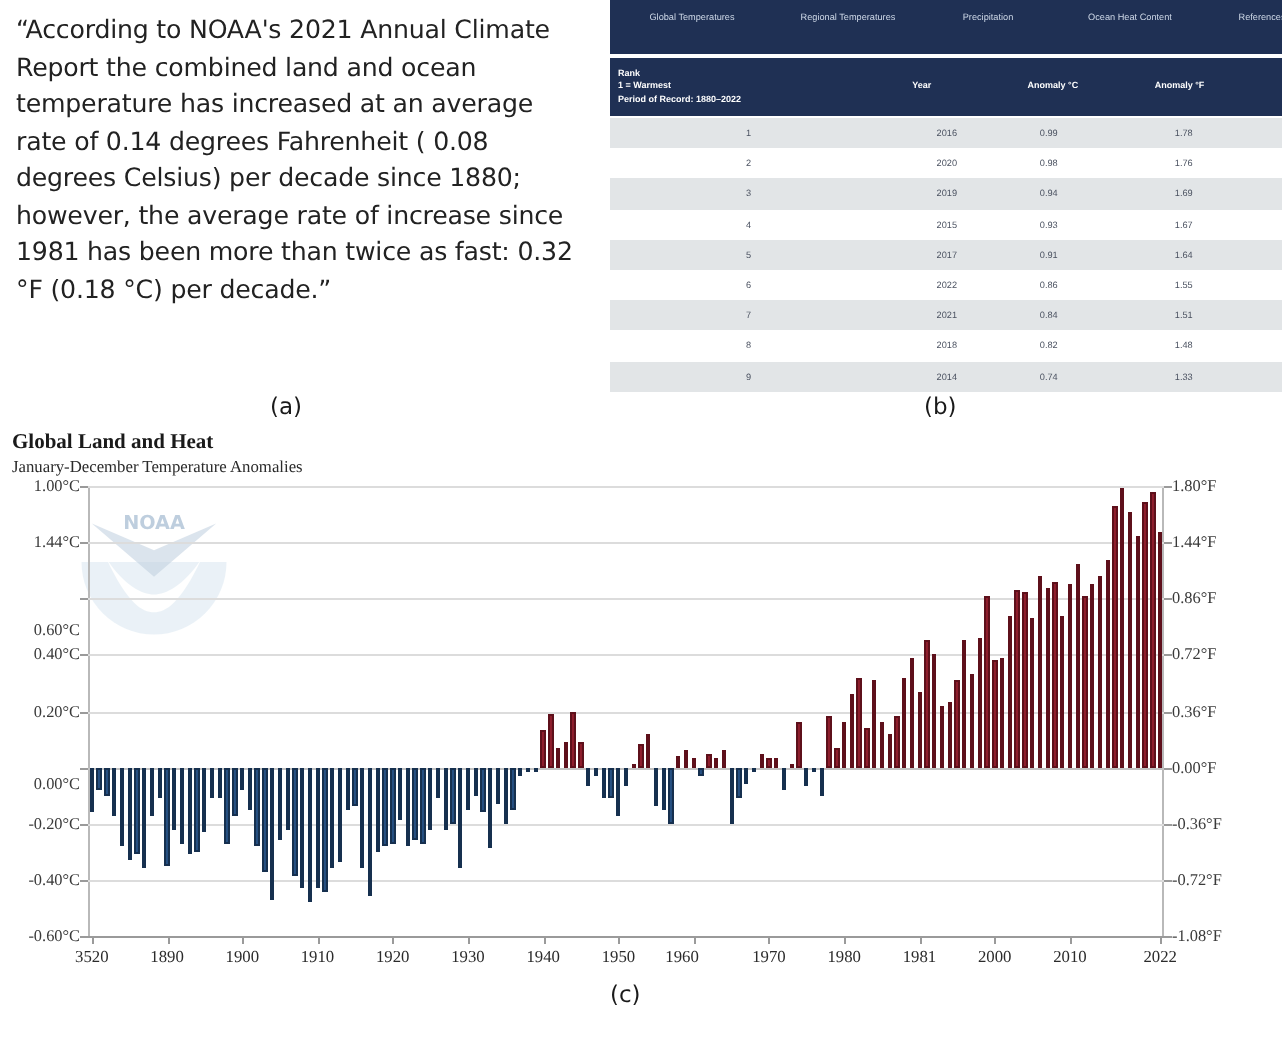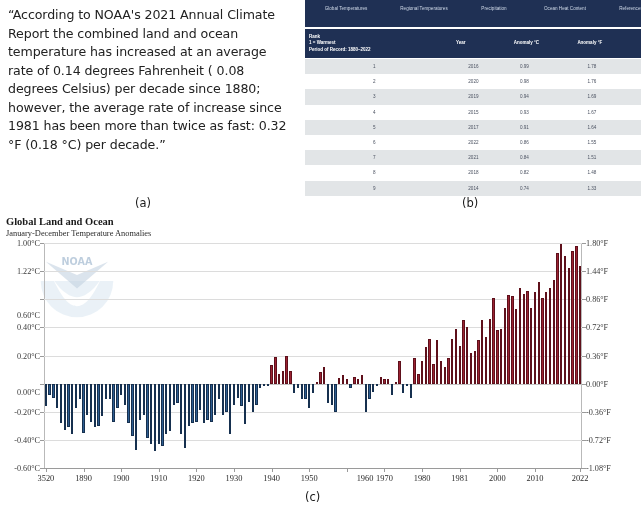--- a/index.html
+++ b/index.html
@@ -286,21 +286,21 @@
         <div class="td td-rank">9</div>
         <div class="td td-year">2014</div>
         <div class="td td-anc">0.74</div>
         <div class="td td-anf">1.33</div>
       </div>
     </div>
 </div>
 <div class="caption" id="caption-b">(b)</div>
 
 <div id="panel-c">
-  <div id="chart-title">Global Land and Ocean</div>
+  <div id="chart-title">Global Land and Heat</div>
   <div id="chart-subtitle">January-December Temperature Anomalies</div>
 
   <svg id="noaa-watermark" viewBox="0 0 100 100">
     <circle cx="50" cy="50" r="49" fill="#ffffff"></circle>
     <path d="M1 50a49 49 0 0 1 98 0z" fill="#ffffff"></path>
     <path d="M50 1a49 49 0 0 1 49 49H1A49 49 0 0 1 50 1z" fill="#ffffff"></path>
     <path d="M1 50a49 49 0 0 0 98 0z" fill="#bcd4e6"></path>
     <path d="M8 24 L50 42 L92 24 L50 60 Z" fill="#2b5f93" opacity="0.55"></path>
     <path d="M18 48 C30 66 42 72 50 72 C58 72 70 66 82 48 C68 78 58 84 50 84 C42 84 32 78 18 48 Z" fill="#ffffff"></path>
     <text x="50" y="28" font-family="DejaVu Sans, sans-serif" font-size="13" font-weight="bold" fill="#2b5f93" text-anchor="middle">NOAA</text>
@@ -461,21 +461,21 @@
         <div class="bar warm" title="2018: 0.91°C" style="left: 519.904px; top: 12.6562px; width: 2.33259px; height: 127.969px;"></div>
         <div class="bar warm" title="2019: 0.82°C" style="left: 523.666px; top: 25.3125px; width: 2.33259px; height: 115.312px;"></div>
         <div class="bar warm" title="2020: 0.94°C" style="left: 527.428px; top: 8.4375px; width: 2.33259px; height: 132.188px;"></div>
         <div class="bar warm" title="2021: 0.98°C" style="left: 531.19px; top: 2.8125px; width: 2.33259px; height: 137.812px;"></div>
         <div class="bar warm" title="2022: 0.84°C" style="left: 534.953px; top: 22.5px; width: 2.33259px; height: 118.125px;"></div>
       </div>
     <div id="yaxis-left">
         <div class="ytick l" style="top: 0px;"></div>
         <div class="ylabel ylabel-l" style="top: 0px;">1.00°C</div>
         <div class="ytick l" style="top: 28.125px;"></div>
-        <div class="ylabel ylabel-l" style="top: 28.125px;">1.22°C</div>
+        <div class="ylabel ylabel-l" style="top: 28.125px;">1.44°C</div>
         <div class="ytick l" style="top: 56.25px;"></div>
         <div class="ylabel ylabel-l" style="top: 72px;">0.60°C</div>
         <div class="ytick l" style="top: 84.375px;"></div>
         <div class="ylabel ylabel-l" style="top: 84.375px;">0.40°C</div>
         <div class="ytick l" style="top: 112.5px;"></div>
         <div class="ylabel ylabel-l" style="top: 112.5px;">0.20°C</div>
         <div class="ytick l" style="top: 140.625px;"></div>
         <div class="ylabel ylabel-l" style="top: 149px;">0.00°C</div>
         <div class="ytick l" style="top: 168.75px;"></div>
         <div class="ylabel ylabel-l" style="top: 168.75px;">-0.20°C</div>
@@ -515,21 +515,21 @@
         <div class="xlabel" style="left: 114.748px;">1910</div>
         <div class="xtick" style="left: 152.371px;"></div>
         <div class="xlabel" style="left: 152.371px;">1920</div>
         <div class="xtick" style="left: 189.993px;"></div>
         <div class="xlabel" style="left: 189.993px;">1930</div>
         <div class="xtick" style="left: 227.615px;"></div>
         <div class="xlabel" style="left: 227.615px;">1940</div>
         <div class="xtick" style="left: 265.238px;"></div>
         <div class="xlabel" style="left: 265.238px;">1950</div>
         <div class="xtick" style="left: 302.86px;"></div>
-        <div class="xlabel" style="left: 321px;">1960</div>
+        <div class="xlabel" style="left: 297px;">1960</div>
         <div class="xtick" style="left: 340.483px;"></div>
         <div class="xlabel" style="left: 340.483px;">1970</div>
         <div class="xtick" style="left: 378.105px;"></div>
         <div class="xlabel" style="left: 378.105px;">1980</div>
         <div class="xtick" style="left: 415.727px;"></div>
         <div class="xlabel" style="left: 415.727px;">1981</div>
         <div class="xtick" style="left: 453.35px;"></div>
         <div class="xlabel" style="left: 453.35px;">2000</div>
         <div class="xtick" style="left: 490.972px;"></div>
         <div class="xlabel" style="left: 490.972px;">2010</div>

